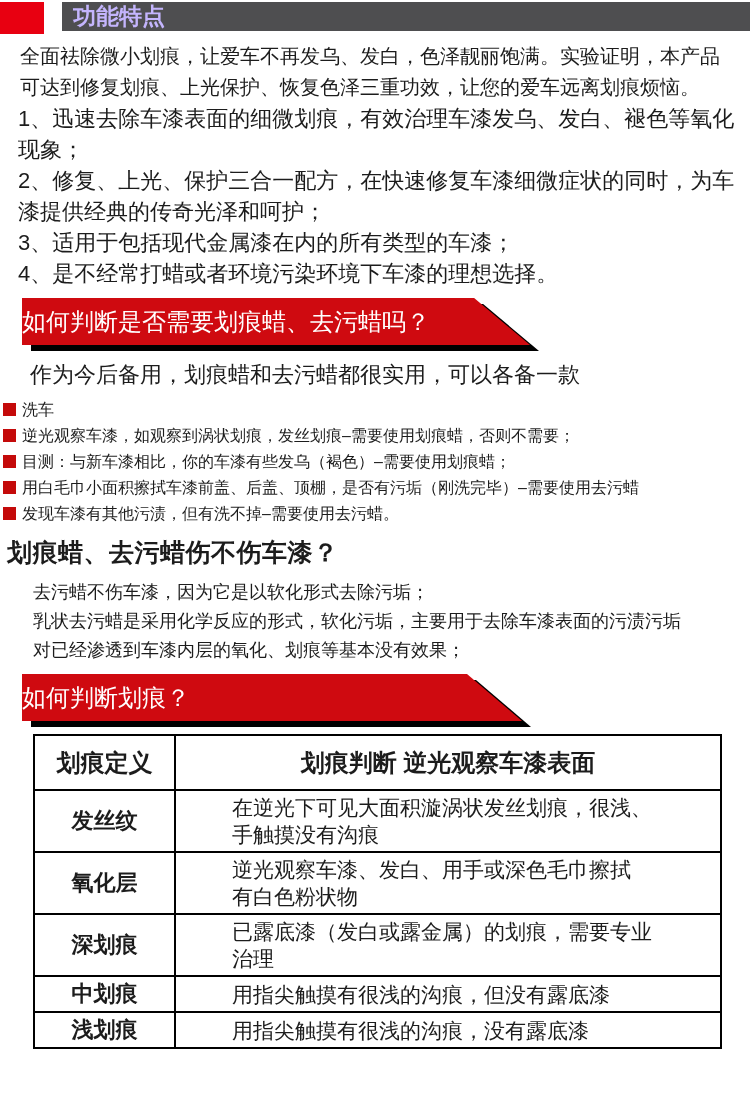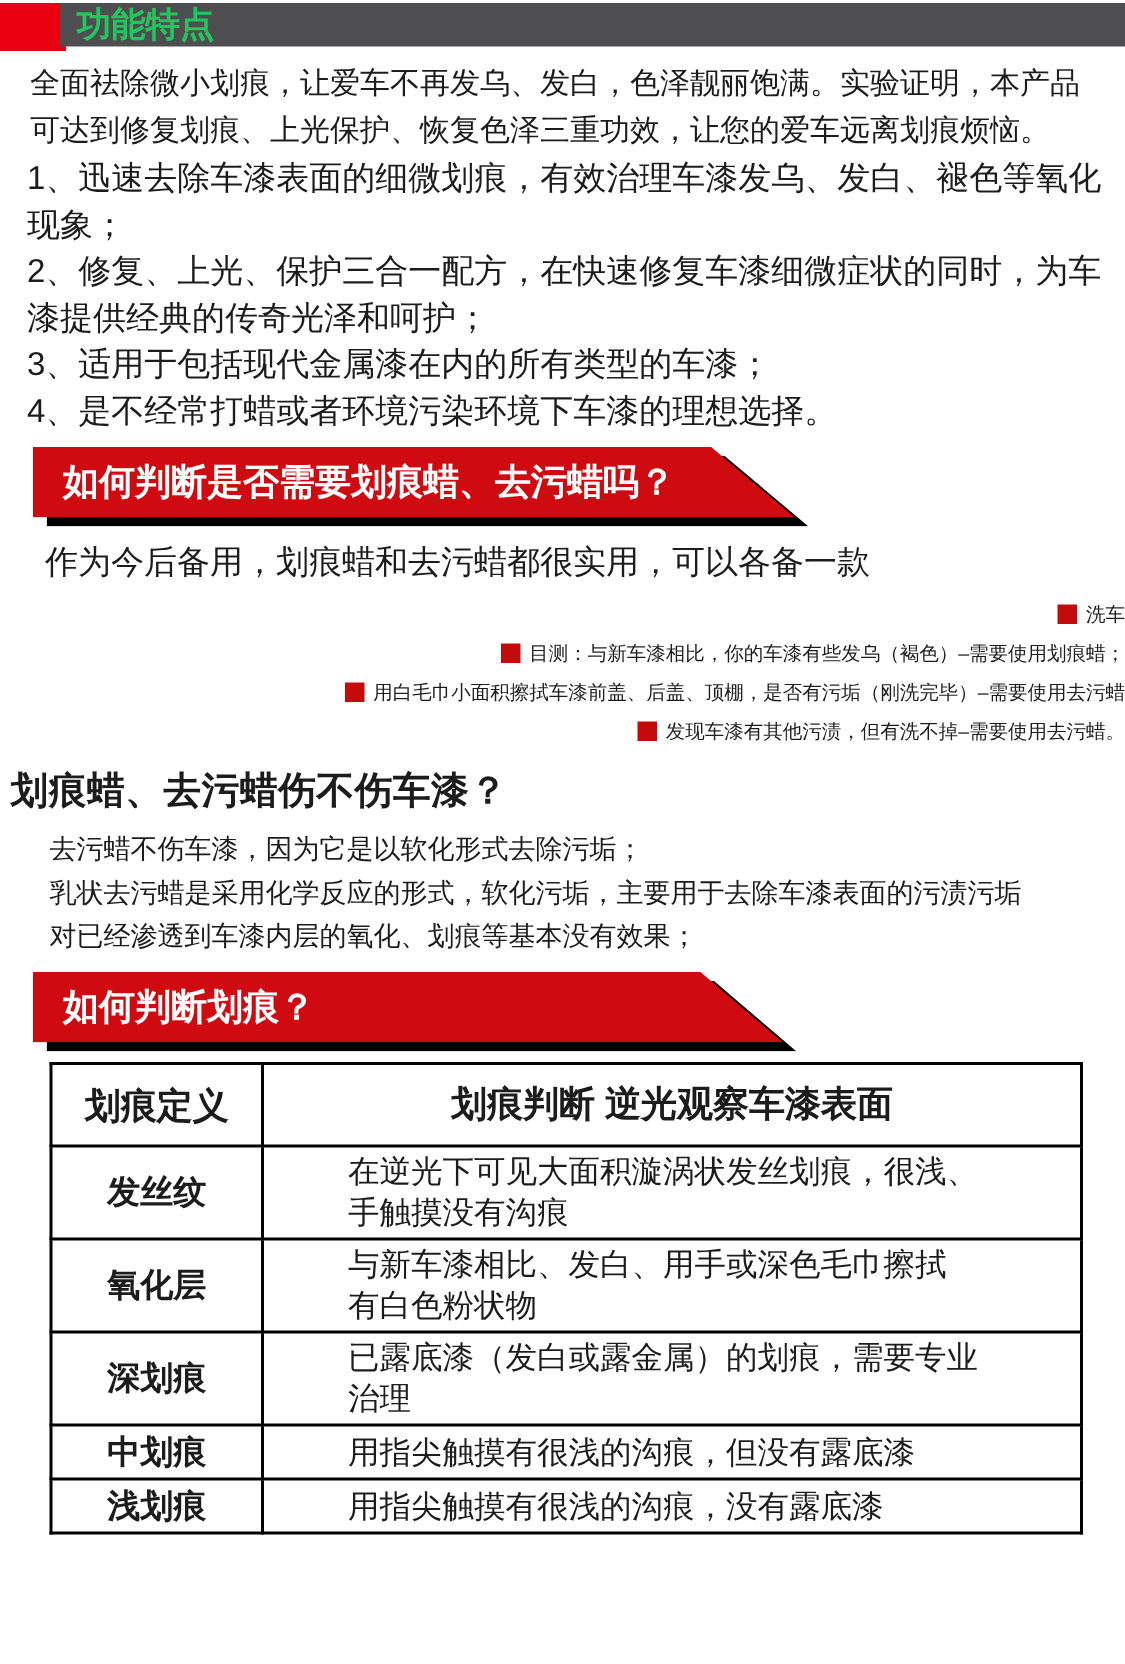--- a/index.html
+++ b/index.html
@@ -4,38 +4,38 @@
 <style>
   html,body{margin:0;padding:0;}
   body{
     width:750px;height:1109px;overflow:hidden;background:#ffffff;
     font-family:"Liberation Sans","DejaVu Sans",sans-serif;
     color:#1c1c1c;
   }
   
   .sec-header{position:relative;height:36px;}
   .sec-header .red-square{position:absolute;left:0;top:2px;width:44px;height:32px;background:#e80011;}
-  .sec-header .bar{position:absolute;left:40px;right:0;top:2px;height:29px;background:#4e4e50;
-    color:#22c55e;font-size:23px;font-weight:bold;line-height:29px;padding-left:11px;}
+  .sec-header .bar{position:absolute;left:62px;right:0;top:2px;height:29px;background:#4e4e50;
+    color:#c4b5fd;font-size:23px;font-weight:bold;line-height:29px;padding-left:11px;}
   
   .intro{margin:5px 16px 0 20px;font-size:20px;line-height:31px;}
   .num-item{margin:0 14px 0 18px;font-size:22px;line-height:31px;}
   
   .banner{position:relative;margin-left:22px;height:47px;}
   .banner .shadow{position:absolute;left:9px;top:6px;width:100%;height:100%;background:#000;
     clip-path:polygon(0 0,89% 0,100% 100%,0 100%);}
   .banner .face{position:absolute;inset:0;background:#cf0a10;color:#fff;
     clip-path:polygon(0 0,89% 0,100% 100%,0 100%);
-    font-size:24px;font-weight:bold;line-height:47px;padding-left:20px;box-sizing:border-box;}
+    font-size:24px;font-weight:normal;line-height:47px;box-sizing:border-box;}
   .banner.b1{width:508px;margin-top:9px;}
   .banner.b2{width:500px;margin-top:9px;}
   
   .subtitle{margin:15px 0 7px 30px;font-size:22px;}
   .bullets{margin-left:3px;}
-  .bullet-row{display:flex;align-items:flex-start;font-size:13px;line-height:26px;justify-content:flex-end;}
+  .bullet-row{display:flex;align-items:flex-start;font-size:16px;line-height:26px;}
   .bullet-row .sq{flex:none;width:13px;height:13px;background:#c40a0a;margin:6px 6px 0 0;}
   
   .q-heading{margin:9px 0 9px 7px;font-size:25px;font-weight:bold;letter-spacing:0.5px;}
   .explain p{margin:0 14px 0 33px;font-size:18px;line-height:29px;}
   
   table.scratch{margin:13px 0 0 33px;width:689px;border-collapse:collapse;table-layout:fixed;}
   table.scratch td{border:2px solid #000;vertical-align:middle;box-sizing:border-box;}
   td.term{width:141px;text-align:center;font-weight:bold;font-size:22px;}
   td.desc{font-size:21px;line-height:27px;padding:3px 24px 3px 56px;white-space:pre-line;}
   tr.hdr td{height:45px;font-weight:bold;text-align:center;font-size:24px;}
@@ -66,20 +66,24 @@
 
 <p class="subtitle">作为今后备用，划痕蜡和去污蜡都很实用，可以各备一款</p>
 
 <div class="bullets">
   <div class="bullet-row">
     <span class="sq"></span>
     <span>洗车</span>
   </div>
   <div class="bullet-row">
     <span class="sq"></span>
+    <span>逆光观察车漆，如观察到涡状划痕，发丝划痕–需要使用划痕蜡，否则不需要；</span>
+  </div>
+  <div class="bullet-row">
+    <span class="sq"></span>
     <span>目测：与新车漆相比，你的车漆有些发乌（褐色）–需要使用划痕蜡；</span>
   </div>
   <div class="bullet-row">
     <span class="sq"></span>
     <span>用白毛巾小面积擦拭车漆前盖、后盖、顶棚，是否有污垢（刚洗完毕）–需要使用去污蜡</span>
   </div>
   <div class="bullet-row">
     <span class="sq"></span>
     <span>发现车漆有其他污渍，但有洗不掉–需要使用去污蜡。</span>
   </div>
@@ -103,21 +107,21 @@
       <td class="term">划痕定义</td>
       <td class="desc desc-h">划痕判断 逆光观察车漆表面</td>
     </tr>
     <tr class="r2l">
       <td class="term">发丝纹</td>
       <td class="desc">在逆光下可见大面积漩涡状发丝划痕，很浅、
 手触摸没有沟痕</td>
     </tr>
     <tr class="r2l">
       <td class="term">氧化层</td>
-      <td class="desc">与新车漆相比、发白、用手或深色毛巾擦拭
+      <td class="desc">逆光观察车漆、发白、用手或深色毛巾擦拭
 有白色粉状物</td>
     </tr>
     <tr class="r2l">
       <td class="term">深划痕</td>
       <td class="desc">已露底漆（发白或露金属）的划痕，需要专业
 治理</td>
     </tr>
     <tr class="r1l">
       <td class="term">中划痕</td>
       <td class="desc">用指尖触摸有很浅的沟痕，但没有露底漆</td>

